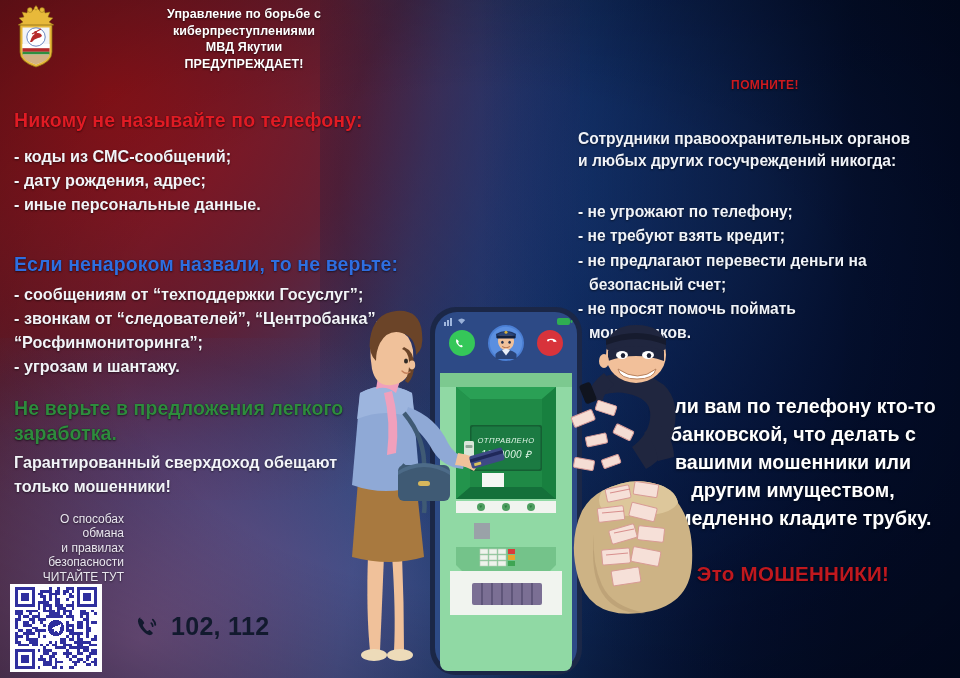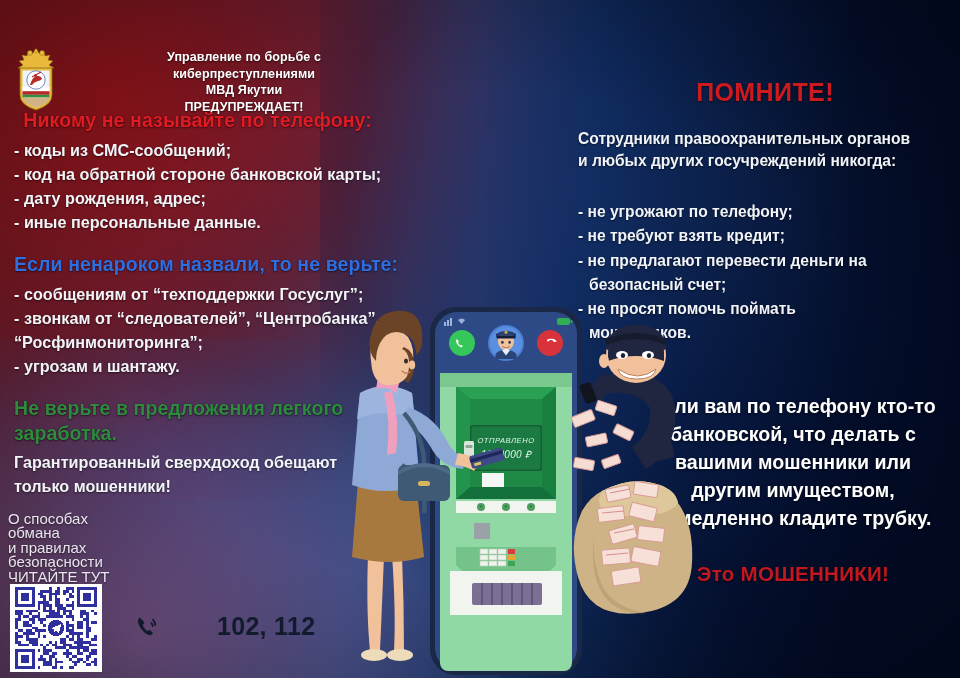--- a/index.html
+++ b/index.html
@@ -33,66 +33,66 @@
   .bg-purple{
     position:absolute;left:-120px;bottom:-180px;width:620px;height:520px;
     background:radial-gradient(ellipse at 42% 58%,rgba(136,96,150,0.72) 0%,rgba(104,86,148,0.42) 42%,rgba(60,70,130,0.16) 66%,rgba(0,0,0,0) 80%);
   }
   .bg-vig{
     position:absolute;inset:0;
     background:radial-gradient(ellipse at 50% 50%,rgba(0,0,0,0) 52%,rgba(0,0,0,0.30) 100%);
   }
 
   
-  #header{position:absolute;left:0;top:0;width:540px;height:72px;margin-top:43px;}
+  #header{position:absolute;left:0;top:0;width:540px;height:72px;}
   #emblem{position:absolute;left:10px;top:4px;width:52px;height:66px;}
   #header-text{position:absolute;left:64px;top:6px;width:360px;text-align:center;
     color:#ffffff;font-size:12.5px;font-weight:bold;line-height:16.5px;
     text-shadow:0 1px 2px rgba(0,0,0,0.65);letter-spacing:.1px;}
 
   
   .blk{position:absolute;}
   .hdl{font-weight:bold;font-size:19.5px;line-height:25px;letter-spacing:.1px;}
   .hdl.red{color:#e01b24;text-shadow:0 0 1px rgba(0,0,0,.5),0 1px 2px rgba(0,0,0,.45);text-align:center;}
   .hdl.blue{color:#2f6ee0;text-shadow:0 0 1px rgba(0,0,0,.55),0 1px 2px rgba(0,0,0,.5);}
   .hdl.green{color:#2e8b3d;text-shadow:0 0 1px rgba(0,0,0,.55),0 1px 2px rgba(0,0,0,.5);}
   .body-list{color:#f2f4f8;font-size:16.2px;line-height:24px;font-weight:bold;
     text-shadow:0 1px 2px rgba(0,0,0,.55);}
   .body-list div{white-space:nowrap;}
 
   
   #remember{position:absolute;left:640px;top:78px;width:250px;text-align:center;
-    color:#cc1a1f;font-size:25px;font-weight:bold;letter-spacing:.4px;
+    color:#cc1a1f;font-size:12px;font-weight:bold;letter-spacing:.4px;
     text-shadow:0 1px 2px rgba(0,0,0,.6);}
   #right-intro{position:absolute;left:578px;top:128px;width:390px;
     color:#f0f3f8;font-size:15.6px;font-weight:bold;line-height:22px;
     text-shadow:0 1px 2px rgba(0,0,0,.55);}
   #right-list{position:absolute;left:578px;top:200px;width:390px;
     color:#f0f3f8;font-size:15.6px;font-weight:bold;line-height:24.3px;
     text-shadow:0 1px 2px rgba(0,0,0,.55);}
   #right-list .ind{padding-left:11px;}
   #big-warn{position:absolute;left:628px;top:392px;width:330px;text-align:center;
     color:#ffffff;font-size:19.6px;font-weight:bold;line-height:28px;
     text-shadow:0 1px 3px rgba(0,0,0,.6);}
   #scammers{position:absolute;left:628px;top:562px;width:330px;text-align:center;
     color:#c0181e;font-size:20.5px;font-weight:bold;letter-spacing:.3px;
     text-shadow:0 1px 2px rgba(0,0,0,.55);}
 
   
-  #qr-caption{position:absolute;left:8px;top:512px;width:116px;text-align:left;
-    color:#e9e6ee;font-size:15px;line-height:14.4px;
+  #qr-caption{position:absolute;left:8px;top:512px;width:116px;text-align:right;
+    color:#e9e6ee;font-size:12px;line-height:14.4px;
     text-shadow:0 1px 2px rgba(0,0,0,.5);}
   #qr-wrap{position:absolute;left:10px;top:584px;width:92px;height:88px;
     background:#fdfdfd;padding:3px;box-sizing:border-box;}
   #qr-canvas{width:100%;height:100%;display:block;}
 
   
   #phone-line{position:absolute;left:134px;top:612px;display:flex;align-items:center;gap:9px;}
   #phone-line .glyph{width:28px;height:28px;display:block;}
-  #phone-line .num{color:#121a2e;font-size:25px;font-weight:bold;letter-spacing:.3px;margin-left:46px;}
+  #phone-line .num{color:#121a2e;font-size:25px;font-weight:bold;letter-spacing:.3px;}
 
   
   #illo{position:absolute;left:330px;top:295px;width:420px;height:383px;}
   #illo svg{display:block;}
 </style>
 </head>
 <body>
 
 <div id="poster">
 
@@ -131,23 +131,22 @@
     <div id="header-text">
       <div>Управление по борьбе с</div>
       <div>киберпреступлениями</div>
       <div>МВД Якутии</div>
       <div>ПРЕДУПРЕЖДАЕТ!</div>
     </div>
   </div>
 
   <div class="blk" style="left:14px;top:108px;">
     <div class="hdl red">Никому не называйте по телефону:</div>
-    <div class="body-list" style="margin-top:5px;">
+    <div class="body-list" style="margin-top:11px;">
       <div>- коды из СМС-сообщений;</div>
-      <div>- код на обратной стороне банковской карты;</div>
       <div>- дату рождения, адрес;</div>
       <div>- иные персональные данные.</div>
     </div>
   </div>
 
   <div class="blk" style="left:14px;top:396px;">
     <div class="hdl green">Не верьте в предложения легкого</div>
     <div class="hdl green">заработка.</div>
     <div class="body-list" style="margin-top:4px;">
       <div>Гарантированный сверхдоход обещают</div>

